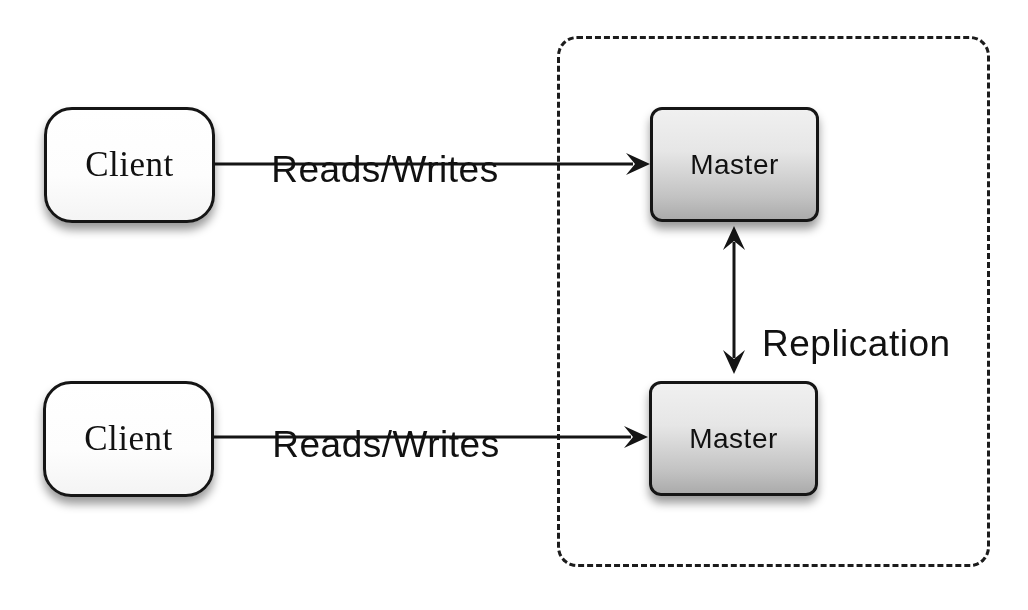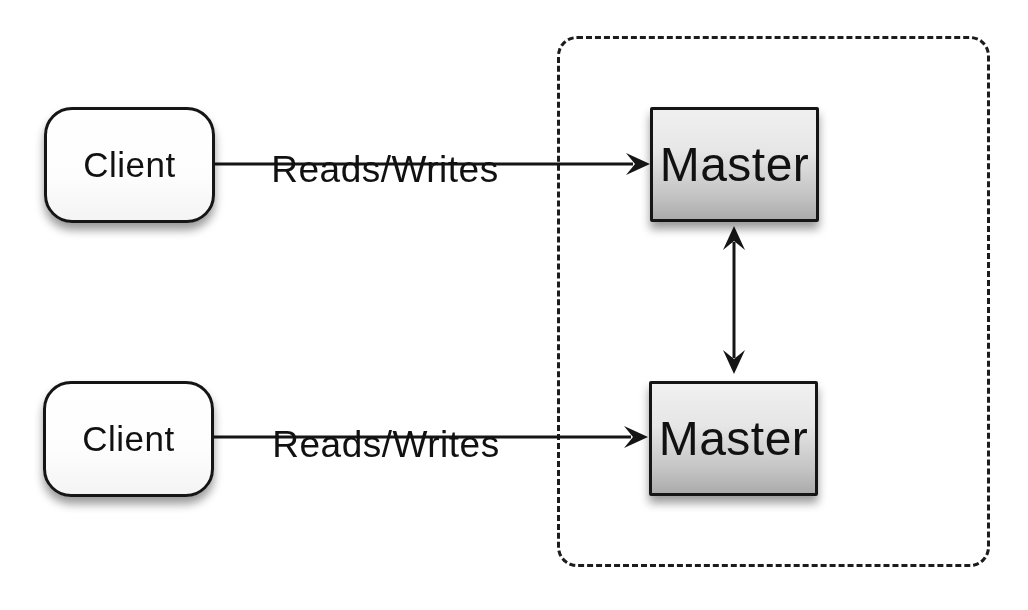--- a/index.html
+++ b/index.html
@@ -42,29 +42,30 @@
     align-items: center;
     justify-content: center;
     box-shadow: 0 7px 10px rgba(0,0,0,0.40);
   }
   .client {
     width: 171px;
     height: 116px;
     border-radius: 28px;
     background: linear-gradient(180deg, #ffffff 0%, #fdfdfd 60%, #f4f4f4 100%);
     font-size: 35px;
+    font-family: Liberation Serif, serif;
   }
   .client-top    { left: 44px;  top: 107px; }
   .client-bottom { left: 43px;  top: 381px; }
   .master {
     width: 169px;
     height: 115px;
-    border-radius: 2px;
+    border-radius: 12px;
     background: linear-gradient(180deg, #f0f0f0 0%, #e6e6e6 38%, #c2c2c2 80%, #ababab 100%);
-    font-size: 48px;
+    font-size: 28px;
   }
   .master-top    { left: 650px; top: 107px; }
   .master-bottom { left: 649px; top: 381px; }
   .node-label {
     white-space: nowrap;
     letter-spacing: 0.5px;
   }
   .edge-label {
     position: absolute;
     font-size: 37px;
@@ -131,14 +132,15 @@
   </div>
 
   <div class="node master master-bottom">
     <span class="node-label">Master</span>
   </div>
 
   <div class="edge-label edge-label-rw-top">Reads/Writes</div>
 
   <div class="edge-label edge-label-rw-bottom">Reads/Writes</div>
 
+  <div class="edge-label edge-label-replication">Replication</div>
 
 </div>
 
 </body></html>

